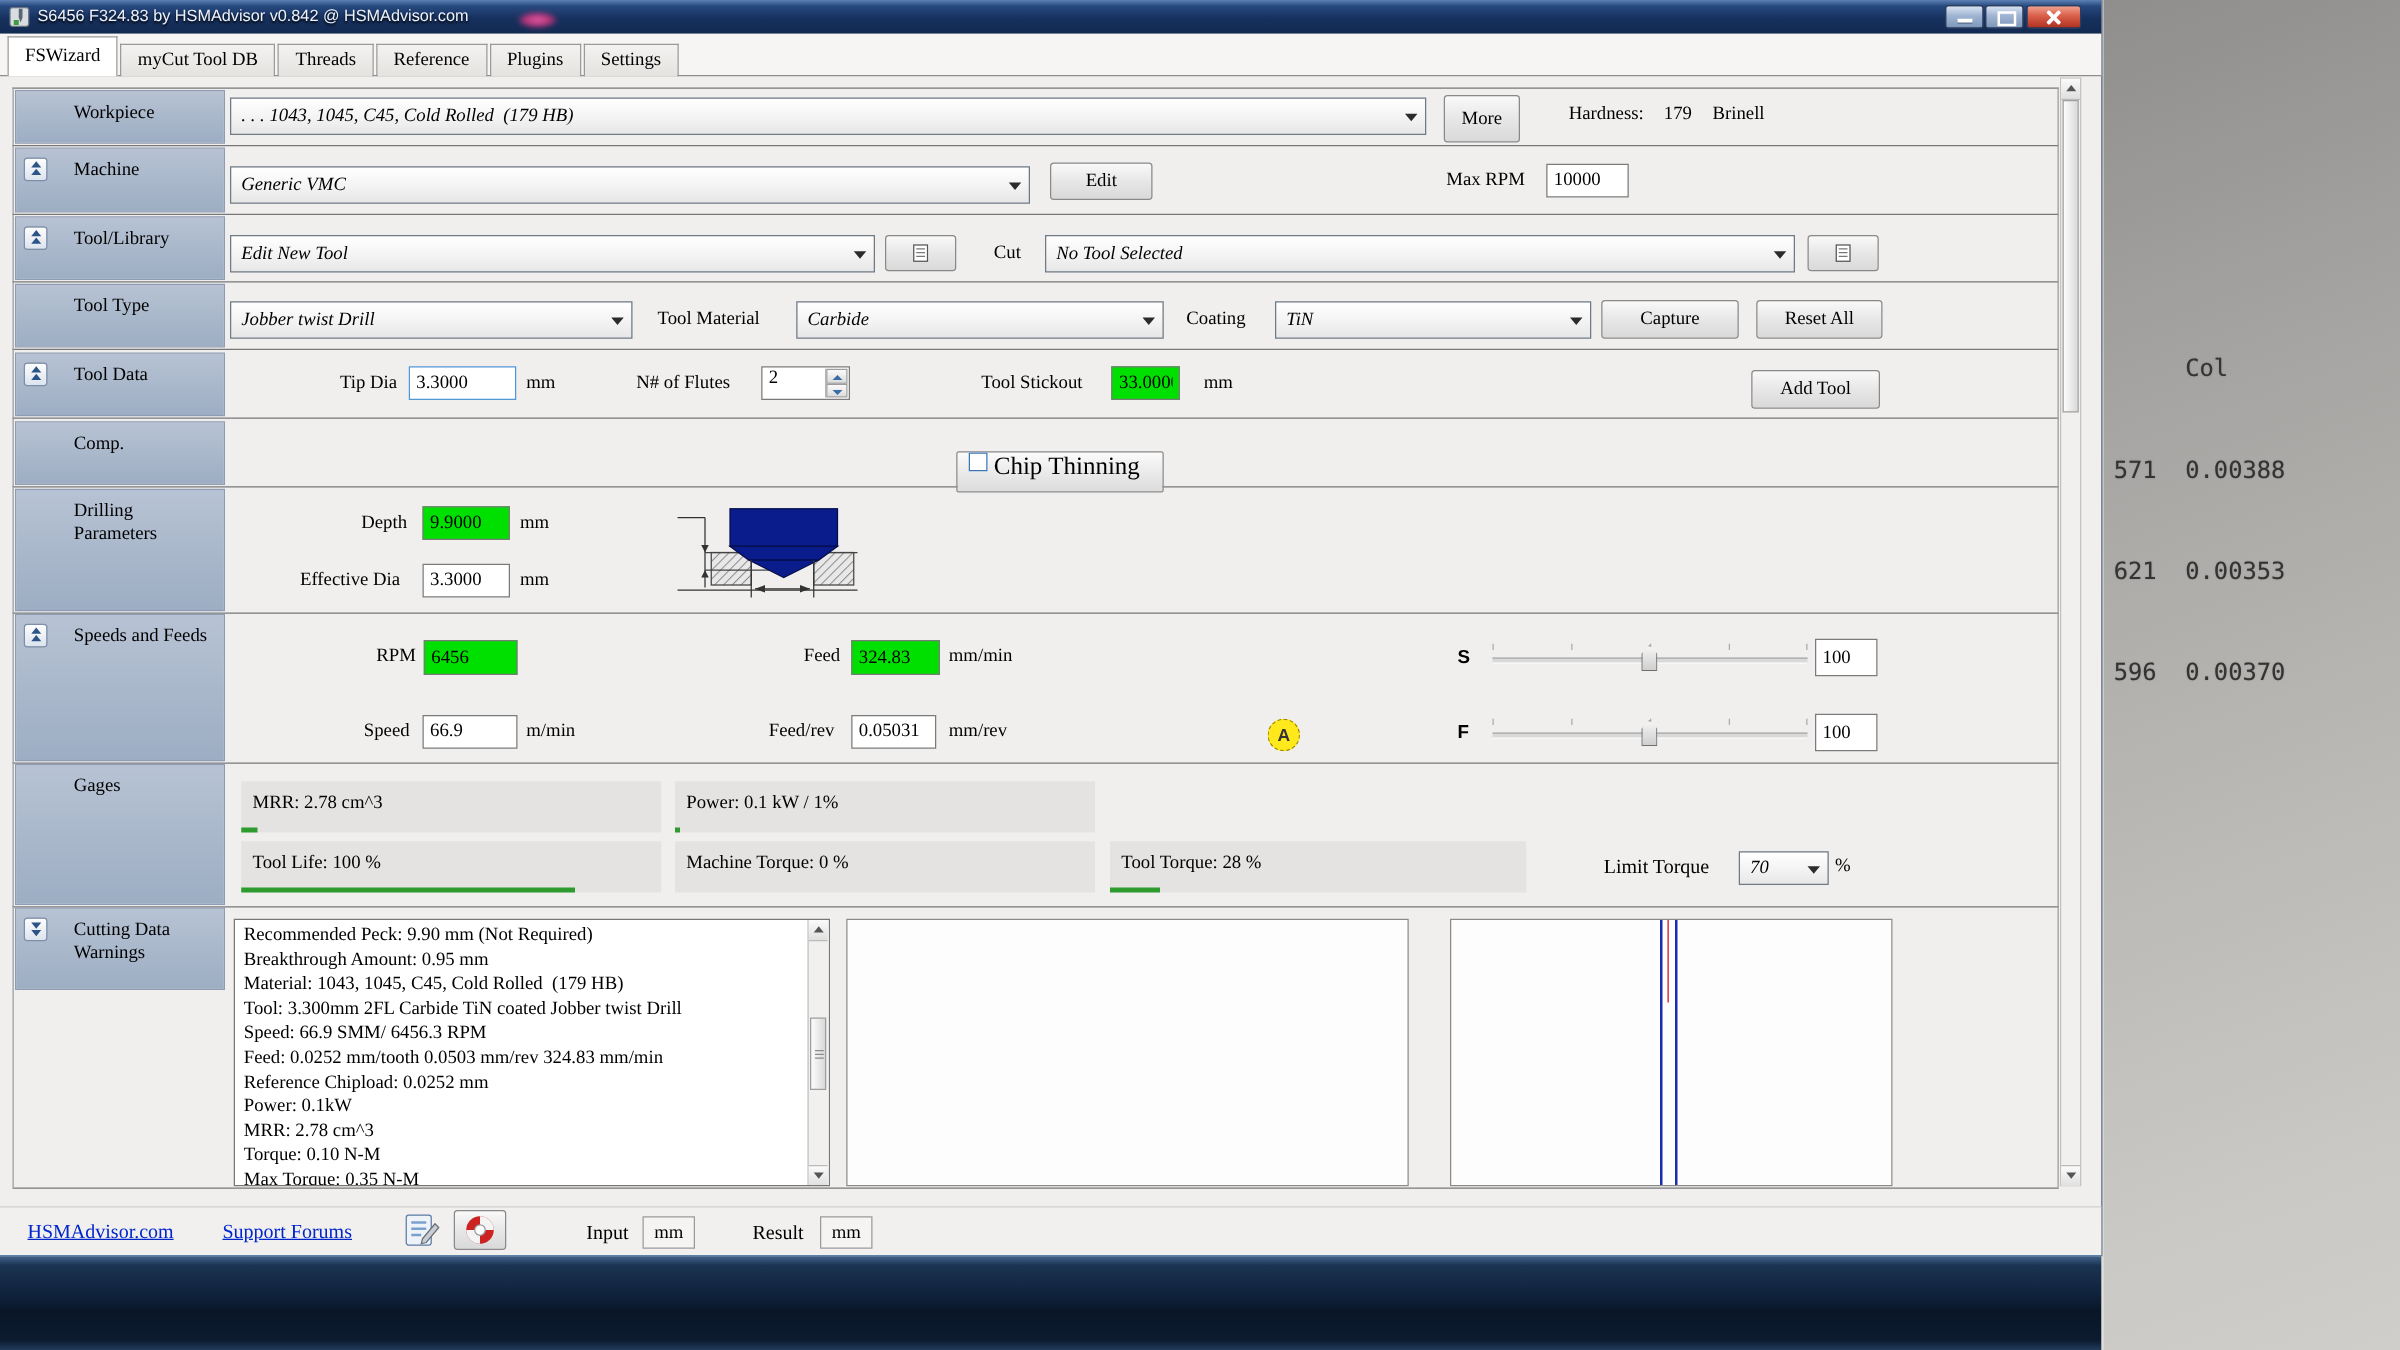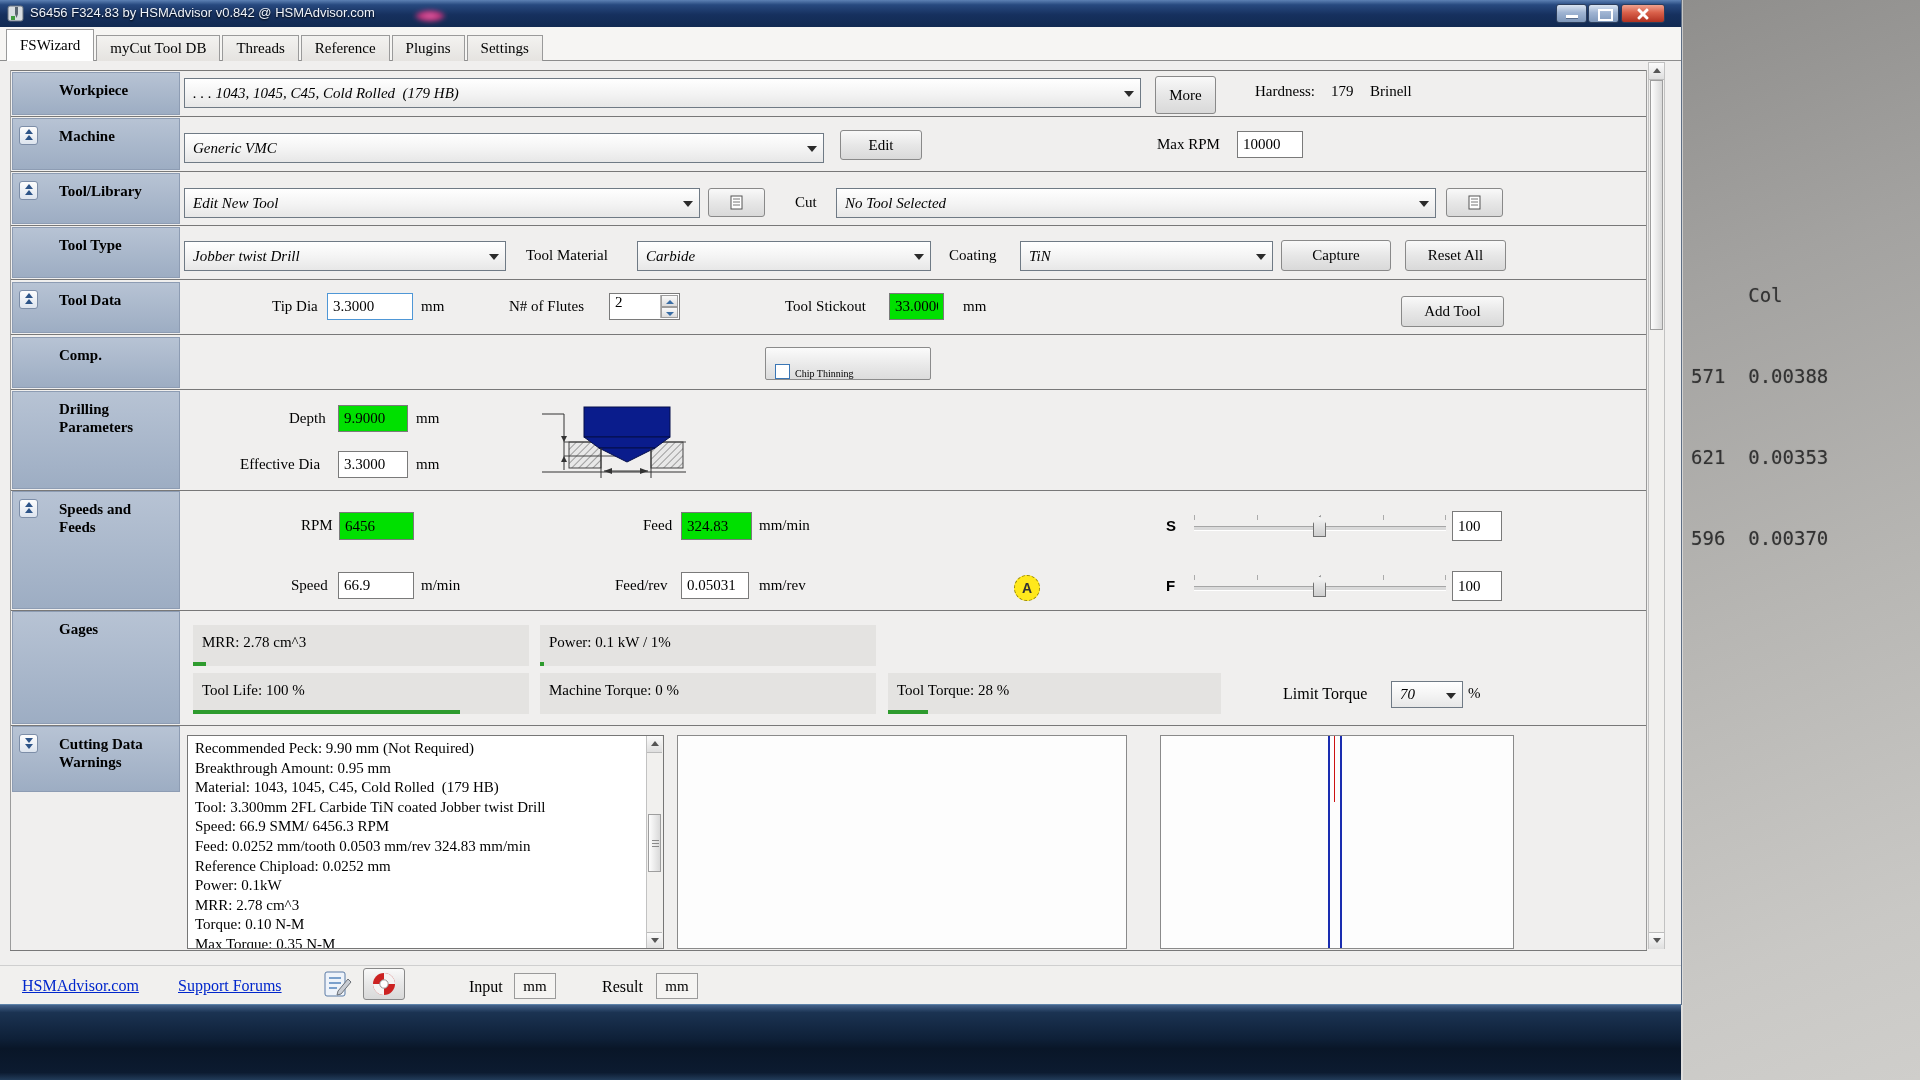--- a/index.html
+++ b/index.html
@@ -31,21 +31,21 @@
   
   .tabstrip{position:absolute;left:0;top:27px;width:1681px;height:34px;background:#f6f5f3;
       border-bottom:1px solid #8d8d8d;display:flex;align-items:flex-end;padding-left:6px;box-sizing:border-box;}
   .tab{height:25px;padding:0 13px;display:flex;align-items:center;position:relative;top:1px;margin-right:2px;
       background:linear-gradient(#f3f2f0,#e5e3e0);border:1px solid #9a9a9a;border-bottom:none;font-size:15px;}
   .tab.active{height:31px;background:#fff;z-index:3;}
   
   .hline{position:absolute;left:10px;width:1637px;height:1px;background:#787878;}
   .vline{position:absolute;width:1px;background:#9b9b9b;}
   .rowlabel-cell{position:absolute;left:12px;width:168px;background:linear-gradient(180deg,#b7c3d4,#9dadc3);
-      border:1px solid #8d9cb3;box-sizing:border-box;font-weight:bold;}
+      border:1px solid #8d9cb3;box-sizing:border-box;}
   .rowlabel{position:absolute;left:46px;top:8px;width:112px;font-size:15px;line-height:18px;color:#000;}
   .chev-btn{position:absolute;left:6px;top:7px;width:19px;height:19px;background:linear-gradient(#fdfdfd,#dde4ee);
       border:1px solid #7d8ea8;border-radius:3px;box-sizing:border-box;}
   .chev-btn i{position:absolute;left:4.5px;width:8px;height:5px;}
   .chev-up i.t1{top:2px;} .chev-up i.t2{top:8px;}
   .chev-up i::before{content:"";position:absolute;left:0;top:0;border-left:4px solid transparent;border-right:4px solid transparent;border-bottom:5px solid #2d5488;}
   .chev-down i.t1{top:3px;} .chev-down i.t2{top:9px;}
   .chev-down i::before{content:"";position:absolute;left:0;top:0;border-left:4px solid transparent;border-right:4px solid transparent;border-top:5px solid #2d5488;}
   
   .combo{position:absolute;height:30px;background:linear-gradient(#ffffff,#f3f3f3 55%,#e7e7e7);
@@ -60,21 +60,21 @@
   input.field{outline:none;}
   .field.green{background:#00e000;}
   .field.focus{border:1px solid #4f97d6;}
   .lbl{position:absolute;font-size:15px;white-space:pre;}
   .spin{position:absolute;right:1px;top:1px;bottom:1px;width:17px;border-left:1px solid #b5b5b5;
       display:flex;flex-direction:column;}
   .spin b{flex:1;position:relative;background:linear-gradient(#fafafa,#dcdcdc);border:1px solid #9d9d9d;box-sizing:border-box;}
   .spin b.up::after{content:"";position:absolute;left:4px;top:4px;border-left:4px solid transparent;border-right:4px solid transparent;border-bottom:4px solid #3a6ea5;}
   .spin b.dn::after{content:"";position:absolute;left:4px;top:4px;border-left:4px solid transparent;border-right:4px solid transparent;border-top:4px solid #3a6ea5;}
   .checkbtn{position:absolute;background:linear-gradient(#fbfbfb,#e9e9e9 55%,#dcdcdc);border:1px solid #8b8b8b;
-      border-radius:2px;display:flex;align-items:flex-end;padding-left:9px;box-sizing:border-box;font-size:10px;}
+      border-radius:2px;display:flex;align-items:flex-start;padding-left:9px;box-sizing:border-box;font-size:20px;margin-top:14px;}
   .checkbox{width:13px;height:13px;background:#fff;border:1px solid #3a76b5;margin-right:5px;}
   .slider{position:absolute;height:26px;}
   .slider .track{position:absolute;left:0;right:0;top:13px;height:3px;background:#d9d9d9;border-top:1px solid #a6a6a6;border-bottom:1px solid #fff;}
   .slider .tick{position:absolute;top:2px;width:1px;height:5px;background:#ababab;}
   .slider .thumb{position:absolute;top:3px;width:13px;height:21px;background:linear-gradient(#f5f5f5,#cfcfcf);
       border:1px solid #707070;box-sizing:border-box;clip-path:polygon(50% 0,100% 34%,100% 100%,0 100%,0 34%);}
   .badge{position:absolute;width:26px;height:26px;border-radius:50%;background:#ffe81c;border:1px dashed #9a8a00;
       box-sizing:border-box;display:flex;align-items:center;justify-content:center;
       font-family:"Liberation Sans",sans-serif;font-weight:bold;font-size:14px;color:#333;}
   .gagebox{position:absolute;height:41px;background:#e4e3e1;font-size:15px;padding:9px 0 0 9px;box-sizing:border-box;}

